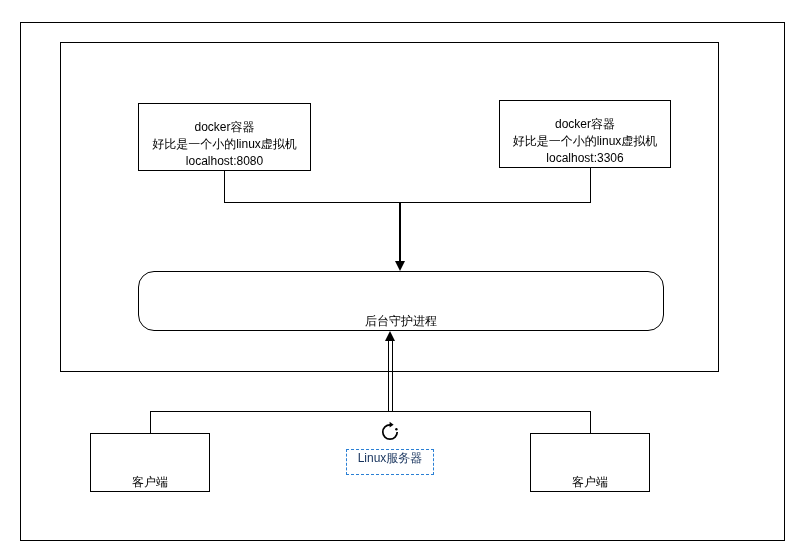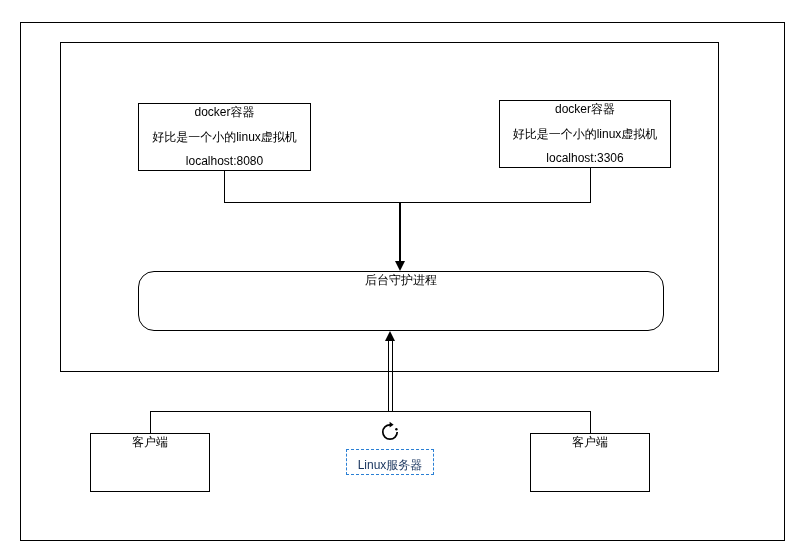--- a/index.html
+++ b/index.html
@@ -36,21 +36,21 @@
     box-sizing: border-box;
   }
   .node {
     position: absolute;
     border: 1px solid #000000;
     box-sizing: border-box;
     background: #ffffff;
     display: flex;
     flex-direction: column;
     align-items: center;
-    justify-content: space-between;
+    justify-content: flex-end;
     text-align: center;
     color: #000000;
     font-size: 12px;
     line-height: 17px;
     z-index: 3;
   }
   .docker-left {
     left: 138px;
     top: 103px;
     width: 173px;
@@ -126,21 +126,21 @@
   
   .linux-label {
     position: absolute;
     left: 346px;
     top: 449px;
     width: 88px;
     height: 26px;
     border: 1px dashed #2a7fd4;
     box-sizing: border-box;
     display: flex;
-    align-items: flex-end;
+    align-items: flex-start;
     justify-content: center;
     color: #16325c;
     font-size: 12px;
     background: #ffffff;
     z-index: 5;
   }
 </style>
 </head>
 <body>
 

